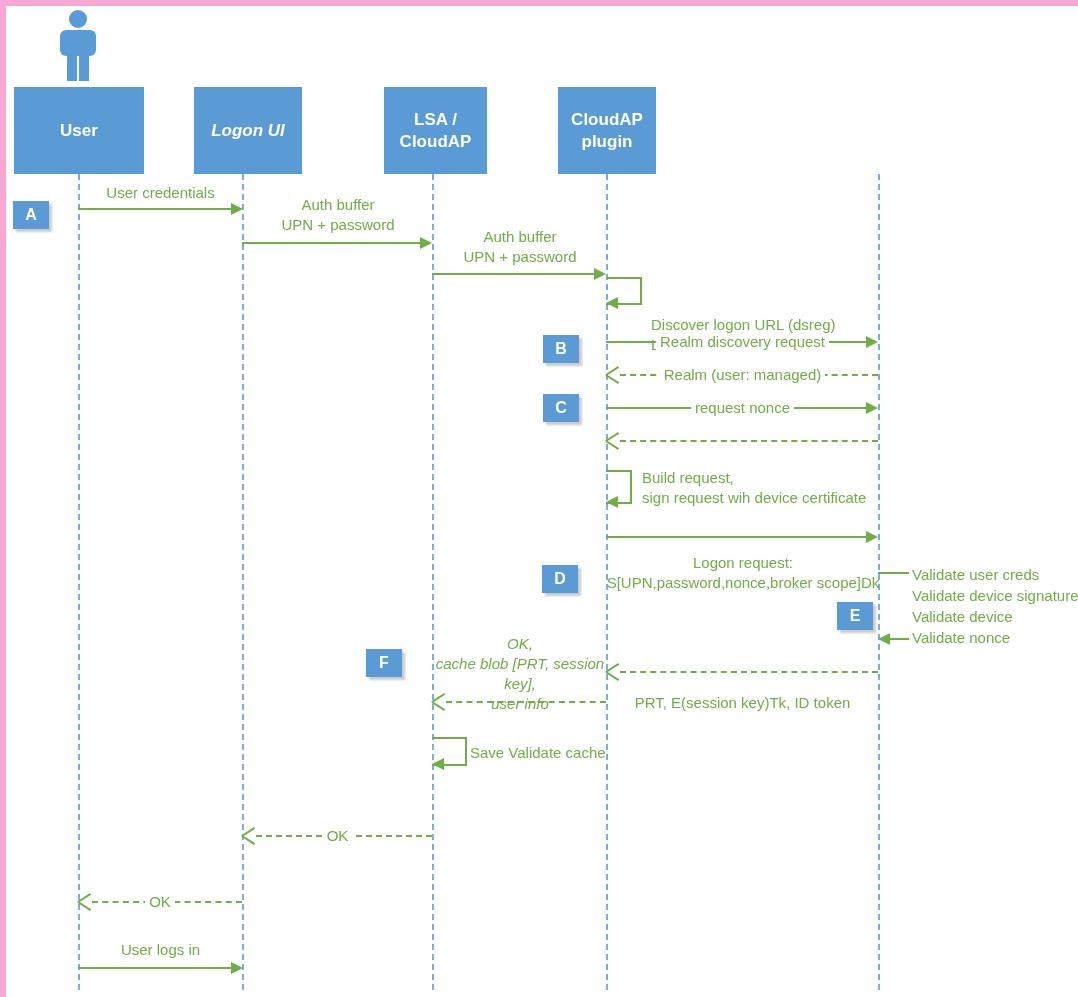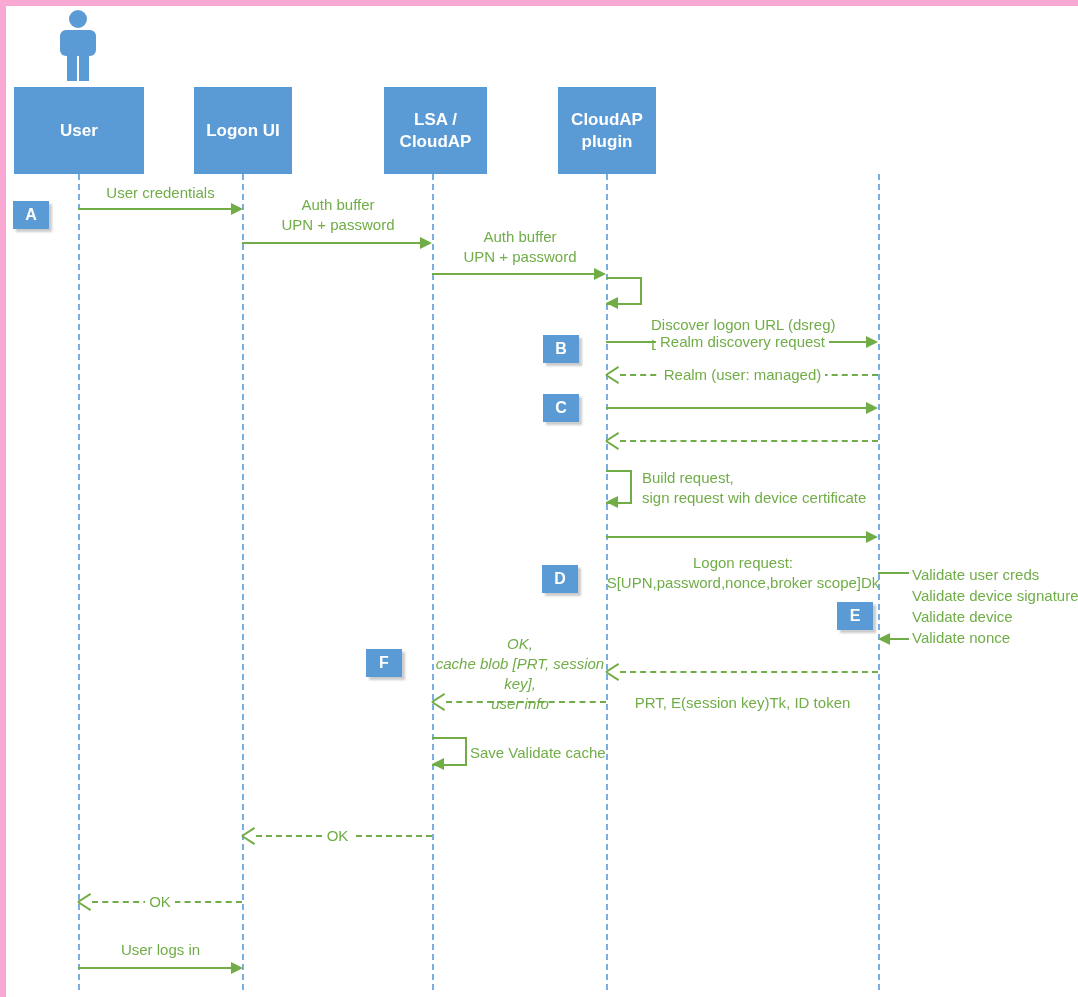--- a/index.html
+++ b/index.html
@@ -41,21 +41,21 @@
 <div class="canvas">
 
   <svg class="person" width="48" height="72" viewBox="0 0 48 72">
     <circle cx="24" cy="9" r="9" fill="#5B9BD5"></circle>
     <rect x="6" y="20" width="36" height="26" rx="6" fill="#5B9BD5"></rect>
     <rect x="13" y="38" width="10" height="33" fill="#5B9BD5"></rect>
     <rect x="25" y="38" width="10" height="33" fill="#5B9BD5"></rect>
   </svg>
 
   <div class="actor" style="left:8px;width:130px;">User</div>
-  <div class="actor" style="left:188px;width:98px;">Logon UI</div>
+  <div class="actor" style="left:188px;width:108px;font-style:italic;">Logon UI</div>
   <div class="actor" style="left:378px;width:103px;">LSA /
 CloudAP</div>
   <div class="actor" style="left:552px;width:98px;">CloudAP
 plugin</div>
 
   <div class="lifeline" style="left:72px;"></div>
   <div class="lifeline" style="left:236px;"></div>
   <div class="lifeline" style="left:426px;"></div>
   <div class="lifeline" style="left:600px;"></div>
   <div class="lifeline" style="left:872px;"></div>
@@ -109,20 +109,21 @@
   <div class="glabel center" style="left:72px;top:177px;width:165px;">User credentials</div>
   <div class="glabel center" style="left:237px;top:189px;width:190px;">Auth buffer
 UPN + password</div>
   <div class="glabel center" style="left:427px;top:221px;width:174px;">Auth buffer
 UPN + password</div>
   <div class="glabel" style="left:645px;top:265px;margin-top:44px;">Discover logon URL (dsreg)
 Load device certificate</div>
 
   <div class="ilabel" style="left:601px;top:327px;width:271px;"><span>Realm discovery request</span></div>
   <div class="ilabel" style="left:601px;top:360px;width:271px;"><span>Realm (user: managed)</span></div>
+  <div class="ilabel" style="left:601px;top:393px;width:271px;"><span>request nonce</span></div>
 
   <div class="glabel" style="left:636px;top:462px;">Build request,
 sign request wih device certificate</div>
   <div class="glabel center" style="left:597px;top:547px;width:280px;">Logon request:
 S[UPN,password,nonce,broker scope]Dk</div>
   <div class="glabel" style="left:906px;top:558px;line-height:21px;">Validate user creds
 Validate device signature
 Validate device
 Validate nonce</div>
 

